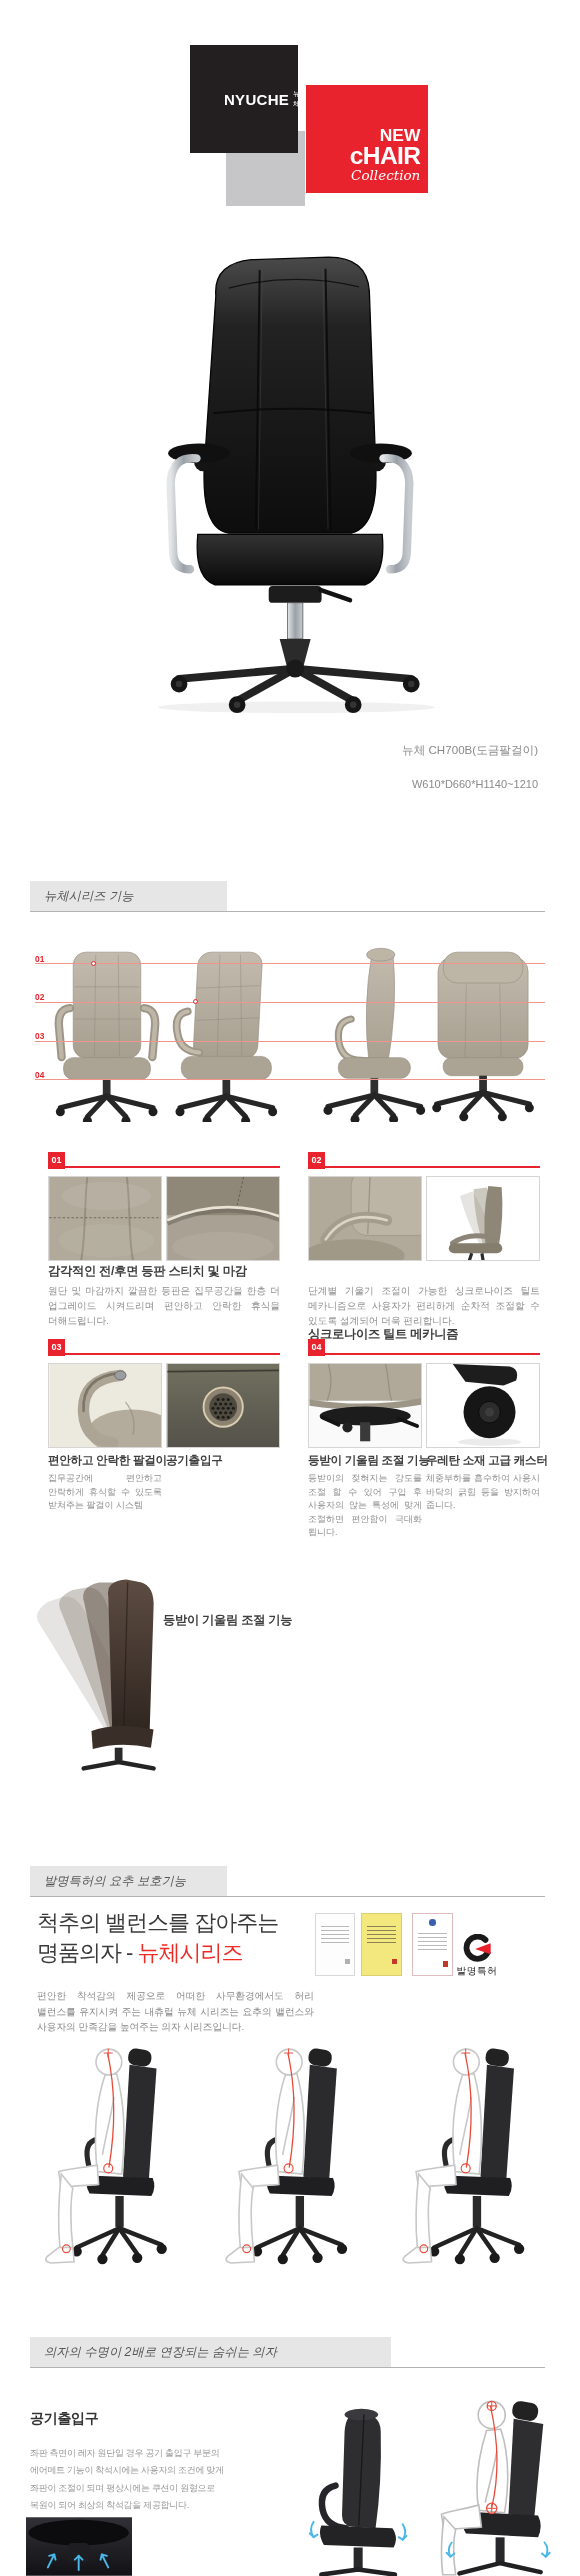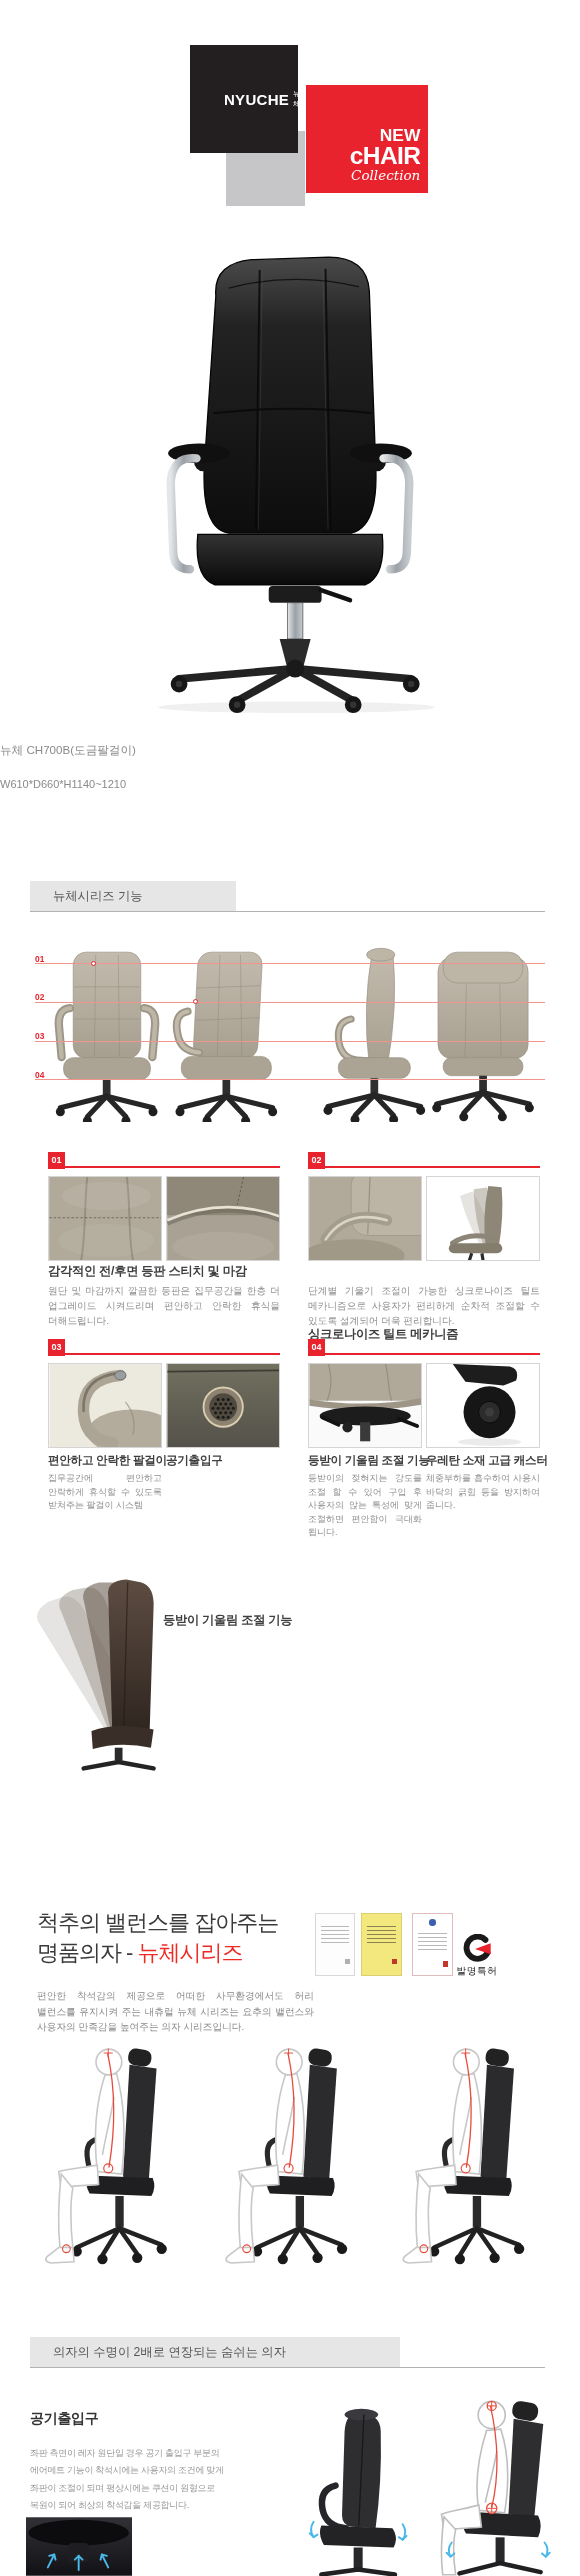--- a/index.html
+++ b/index.html
@@ -12,27 +12,27 @@
   .logo-black .en{color:#fff;font-weight:bold;font-size:15px;letter-spacing:0.3px;margin-left:36px;}
   .logo-black .kr{color:#fff;font-size:7px;margin-left:3.9px;}
   .logo-gray{left:226px;top:131px;width:79px;height:75px;background:#c6c6c8;z-index:1;}
   .logo-red{left:306px;top:85px;width:122px;height:108px;background:#e8232d;z-index:3;
     display:flex;flex-direction:column;align-items:flex-end;justify-content:flex-end;
     padding:0 7.7px 9px 0;box-sizing:border-box;color:#fff;}
   .logo-red .l1{font-weight:bold;font-size:17.4px;line-height:17px;}
   .logo-red .l2{font-weight:bold;font-size:24.5px;line-height:23px;letter-spacing:-0.6px;}
   .logo-red .l3{font-family:"DejaVu Serif",serif;font-style:italic;font-size:13.5px;line-height:17px;}
   
-  .caption{left:0;width:538px;text-align:left;color:#8a8a8a;}
+  .caption{left:0;width:538px;text-align:right;color:#8a8a8a;}
   .cap1{top:743px;font-size:11.6px;}
   .cap2{top:778px;font-size:11px;}
   
   .sec-head{left:30px;width:515px;border-bottom:0.6px solid #b3b3b3;}
-  .sec-head .box{background:#e6e6e6;height:30px;line-height:30px;padding-left:23px;
-    font-size:12.3px;color:#565656;width:183px;}
+  .sec-head .box{background:#e6e6e6;height:30px;line-height:30px;padding-left:14px;
+    font-size:12.3px;color:#565656;width:183px;font-style:italic;}
   .sec-head .box.wide{width:347px;}
   
   .callout-line{left:35px;width:510px;height:0.6px;background:#f0948c;z-index:4;}
   .callout-num{left:35px;color:#e8232d;font-weight:bold;font-size:8.4px;z-index:5;}
   .callout-dot{width:3.2px;height:3.2px;border:1.3px solid #e8232d;border-radius:50%;background:#fff;z-index:5;}
   
   .badge{width:17px;height:17px;background:#e8232d;color:#fff;font-weight:bold;font-size:9px;
     text-align:center;line-height:17px;z-index:2;}
   .badge-line{height:1.9px;background:#e8232d;z-index:1;}
   .photo{border:0.6px solid #d5d5d5;box-sizing:border-box;background:#fff;overflow:hidden;}
@@ -396,20 +396,23 @@
     <path d="M148,8 L142,232" stroke="#1f1915" stroke-width="2" opacity=".6" fill="none"></path>
     <path d="M92,238 q40,-14 96,-2 l-4,28 q-48,-10 -90,2 z" fill="#3a2f28"></path>
     <rect x="128" y="264" width="12" height="20" fill="#2b2b2b"></rect>
     <g stroke="#242424" stroke-width="7" stroke-linecap="round">
       <path d="M134,286 L80,296"></path>
         <path d="M134,286 L188,296"></path>
     </g>
   </svg>
   <div class="abs f-title" style="left:163px;top:1612px;">등받이 기울림 조절 기능</div>
 
+  <div class="abs sec-head" style="top:1866px;">
+    <div class="box">발명특허의 요추 보호기능</div>
+  </div>
 
   <div class="abs headline" style="left:37px;top:1908px;">척추의 밸런스를 잡아주는</div>
   <div class="abs headline" style="left:37px;top:1938px;">
     <span>명품의자 - </span><span class="accent">뉴체시리즈</span>
   </div>
   <div class="abs patent-body" style="left:37px;top:1988px;width:277px;">편안한 착석감의 제공으로 어떠한 사무환경에서도 허리 밸런스를 유지시켜 주는 내츄럴 뉴체 시리즈는 요추의 밸런스와 사용자의 만족감을 높여주는 의자 시리즈입니다.</div>
 
   <div class="abs cert" style="left:315px;top:1913px;width:40px;height:63px;background:#fdfdfd;border:0.6px solid #d8d8d8;">
     <div class="lines"></div>
       <div class="seal" style="background:#b0b0b0;"></div>

